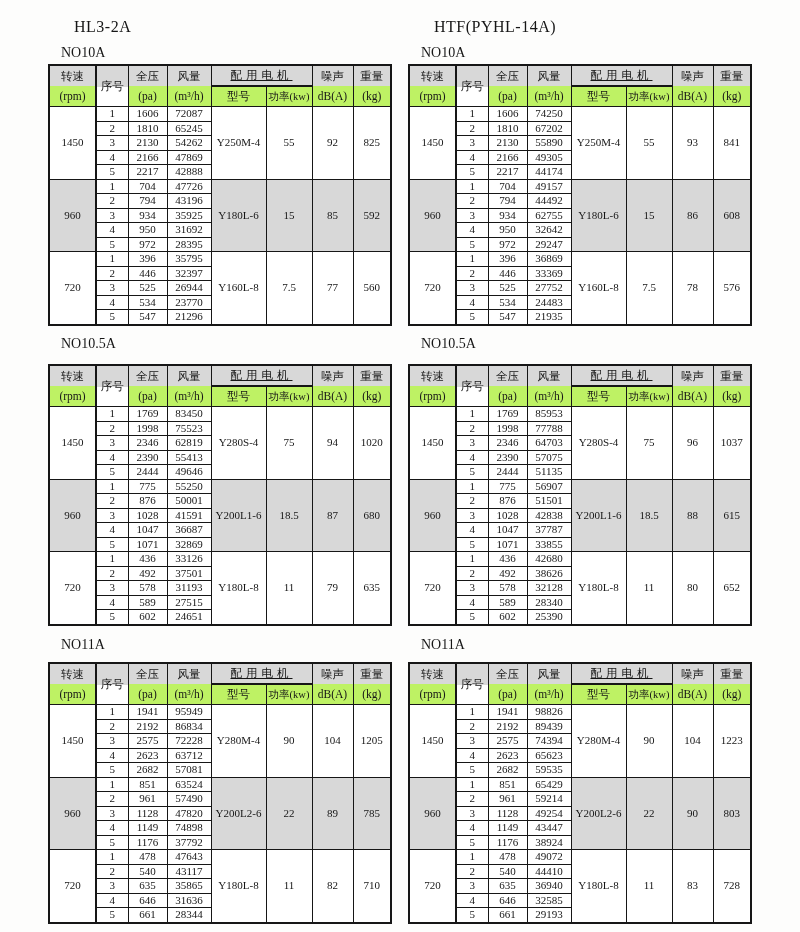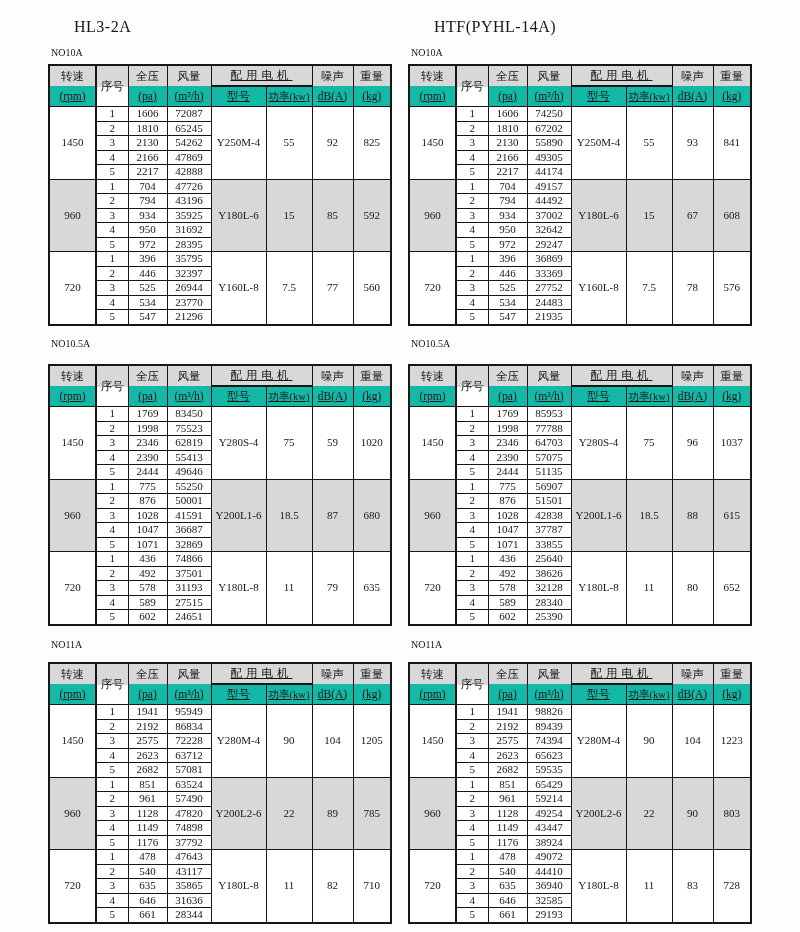--- a/index.html
+++ b/index.html
@@ -7,26 +7,26 @@
     width:800px;height:932px;background:#fdfdfc;color:#161616;
     font-family:"Liberation Serif","DejaVu Serif",serif;
     -webkit-font-smoothing:antialiased;
   }
   .page{position:relative;width:800px;height:932px;overflow:hidden;}
   .col{position:absolute;top:0;width:346px;height:932px;}
   #col-0{left:48px;}
   #col-1{left:408px;}
   .col-title{position:absolute;top:18px;left:26px;font-size:16px;letter-spacing:.5px;}
   .tbl-block{position:absolute;left:0;}
-  .tbl-label{font-size:10px;height:16px;line-height:16px;margin-left:3px;}
+  .tbl-label{font-size:14px;height:16px;line-height:16px;margin-left:13px;}
   table{border-collapse:collapse;table-layout:fixed;width:342px;border:2px solid #161616;background:#fff;}
   th,td{border:1px solid #161616;text-align:center;vertical-align:middle;padding:0;overflow:hidden;white-space:nowrap;}
   thead th{font-weight:normal;font-size:11.5px;height:19px;line-height:13px;}
   .h-top{background:#d8d8d8;border-bottom:0;}
-  .h-bot{background:#14b8a6;border-top:0;text-decoration:underline;}
+  .h-bot{background:#bef264;border-top:0;}
   .h-motor{border-bottom:2px solid #161616;letter-spacing:4px;text-decoration:underline;}
   .h-power{font-size:10.5px;letter-spacing:0;}
   .h-idx{background:linear-gradient(to bottom,#d8d8d8 52%,#fff 52%);border-left:2px solid #161616;font-size:11.5px;text-align:center;}
   tbody td{font-size:11px;height:13.5px;line-height:11px;}
   .c-idx{border-left:2px solid #161616;}
   .shaded{background:#d8d8d8;}
 </style>
 </head>
 <body>
 
@@ -194,21 +194,21 @@
             </tr>
           </thead>
           <tbody>
             <tr>
               <td class="c-rpm" rowspan="5">1450</td>
               <td class="c-idx">1</td>
               <td>1769</td>
               <td>83450</td>
               <td class="c-model" rowspan="5">Y280S-4</td>
               <td rowspan="5">75</td>
-              <td rowspan="5">59</td>
+              <td rowspan="5">94</td>
               <td rowspan="5">1020</td>
             </tr>
             <tr>
               <td class="c-idx">2</td>
               <td>1998</td>
               <td>75523</td>
             </tr>
             <tr>
               <td class="c-idx">3</td>
               <td>2346</td>
@@ -251,21 +251,21 @@
             </tr>
             <tr>
               <td class="c-idx">5</td>
               <td>1071</td>
               <td>32869</td>
             </tr>
             <tr>
               <td class="c-rpm" rowspan="5">720</td>
               <td class="c-idx">1</td>
               <td>436</td>
-              <td>74866</td>
+              <td>33126</td>
               <td class="c-model" rowspan="5">Y180L-8</td>
               <td rowspan="5">11</td>
               <td rowspan="5">79</td>
               <td rowspan="5">635</td>
             </tr>
             <tr>
               <td class="c-idx">2</td>
               <td>492</td>
               <td>37501</td>
             </tr>
@@ -481,32 +481,32 @@
               <td>2217</td>
               <td>44174</td>
             </tr>
             <tr>
               <td class="c-rpm shaded" rowspan="5">960</td>
               <td class="c-idx">1</td>
               <td>704</td>
               <td>49157</td>
               <td class="c-model shaded" rowspan="5">Y180L-6</td>
               <td class=" shaded" rowspan="5">15</td>
-              <td class=" shaded" rowspan="5">67</td>
+              <td class=" shaded" rowspan="5">86</td>
               <td class=" shaded" rowspan="5">608</td>
             </tr>
             <tr>
               <td class="c-idx">2</td>
               <td>794</td>
               <td>44492</td>
             </tr>
             <tr>
               <td class="c-idx">3</td>
               <td>934</td>
-              <td>37002</td>
+              <td>62755</td>
             </tr>
             <tr>
               <td class="c-idx">4</td>
               <td>950</td>
               <td>32642</td>
             </tr>
             <tr>
               <td class="c-idx">5</td>
               <td>972</td>
               <td>29247</td>
@@ -635,21 +635,21 @@
             </tr>
             <tr>
               <td class="c-idx">5</td>
               <td>1071</td>
               <td>33855</td>
             </tr>
             <tr>
               <td class="c-rpm" rowspan="5">720</td>
               <td class="c-idx">1</td>
               <td>436</td>
-              <td>25640</td>
+              <td>42680</td>
               <td class="c-model" rowspan="5">Y180L-8</td>
               <td rowspan="5">11</td>
               <td rowspan="5">80</td>
               <td rowspan="5">652</td>
             </tr>
             <tr>
               <td class="c-idx">2</td>
               <td>492</td>
               <td>38626</td>
             </tr>

